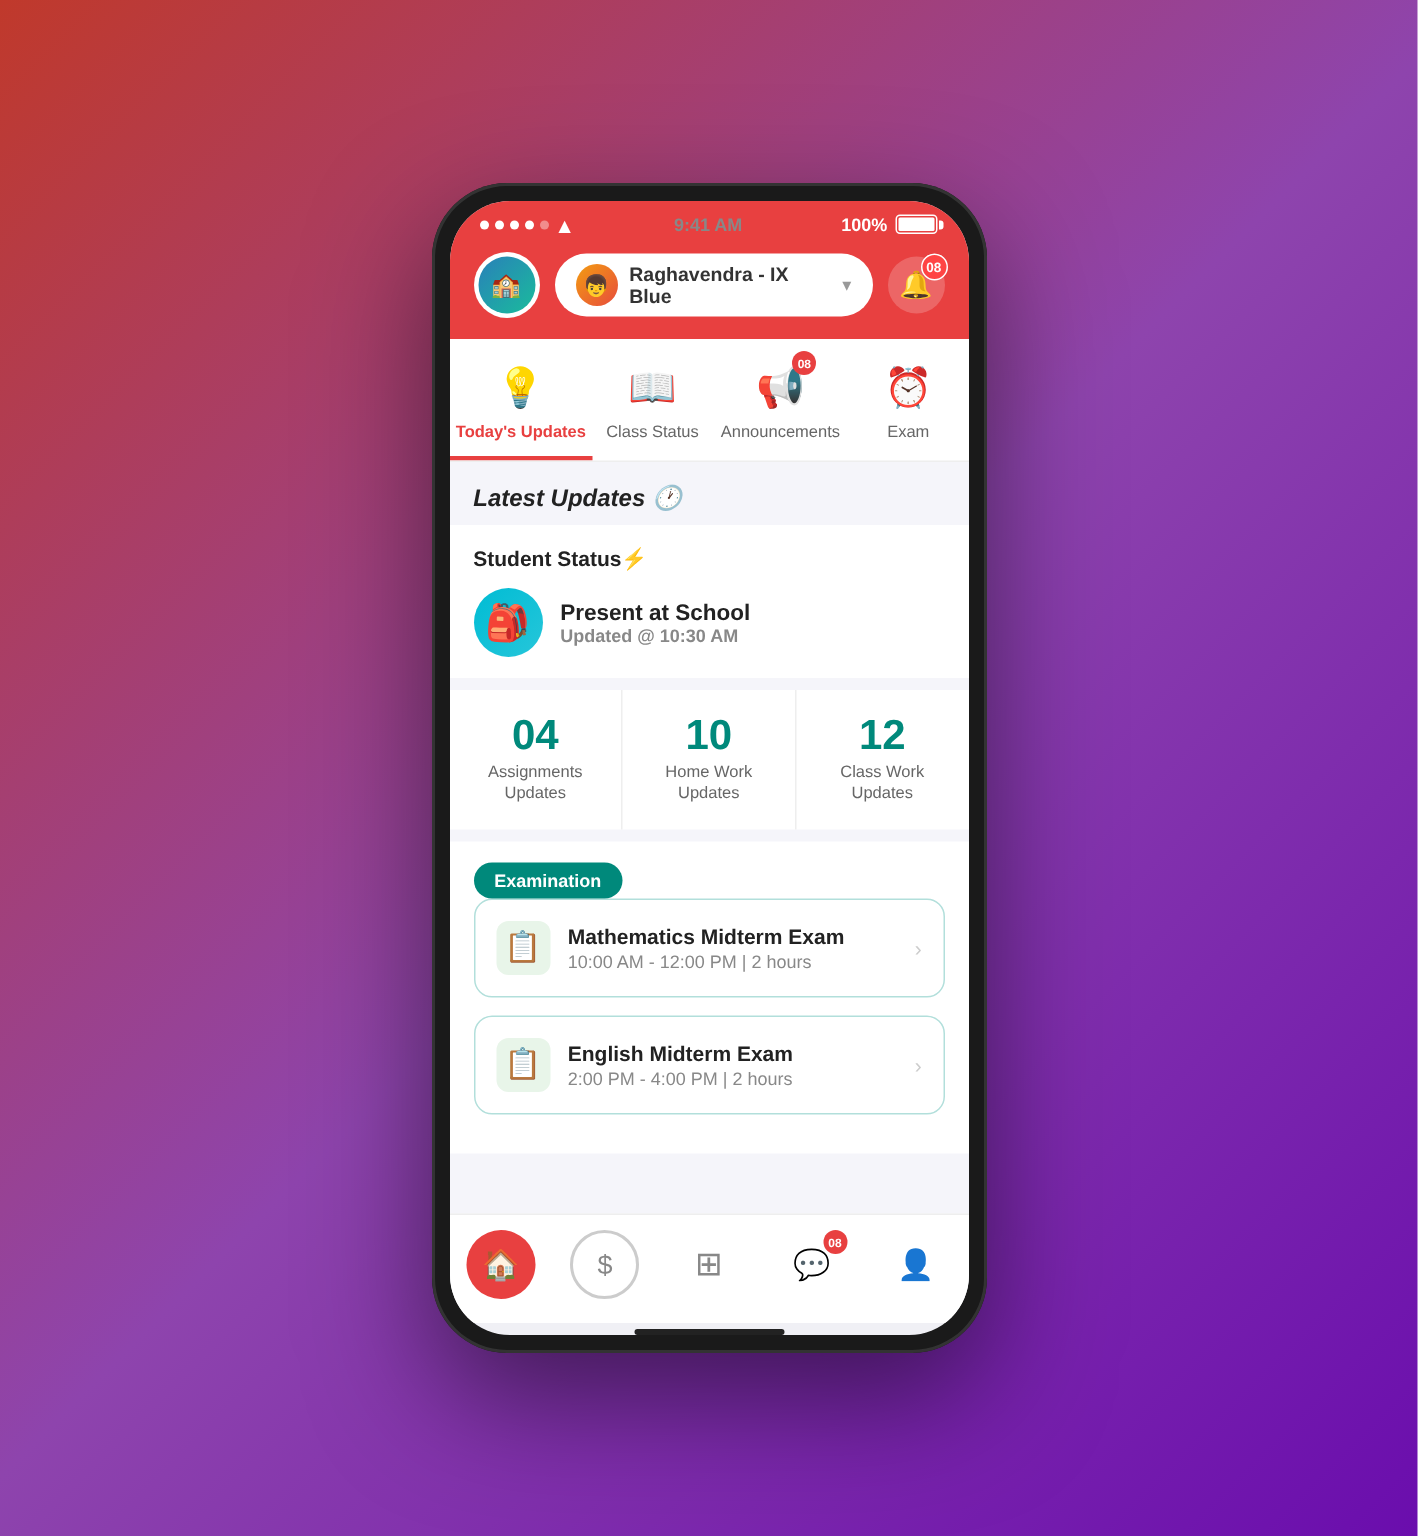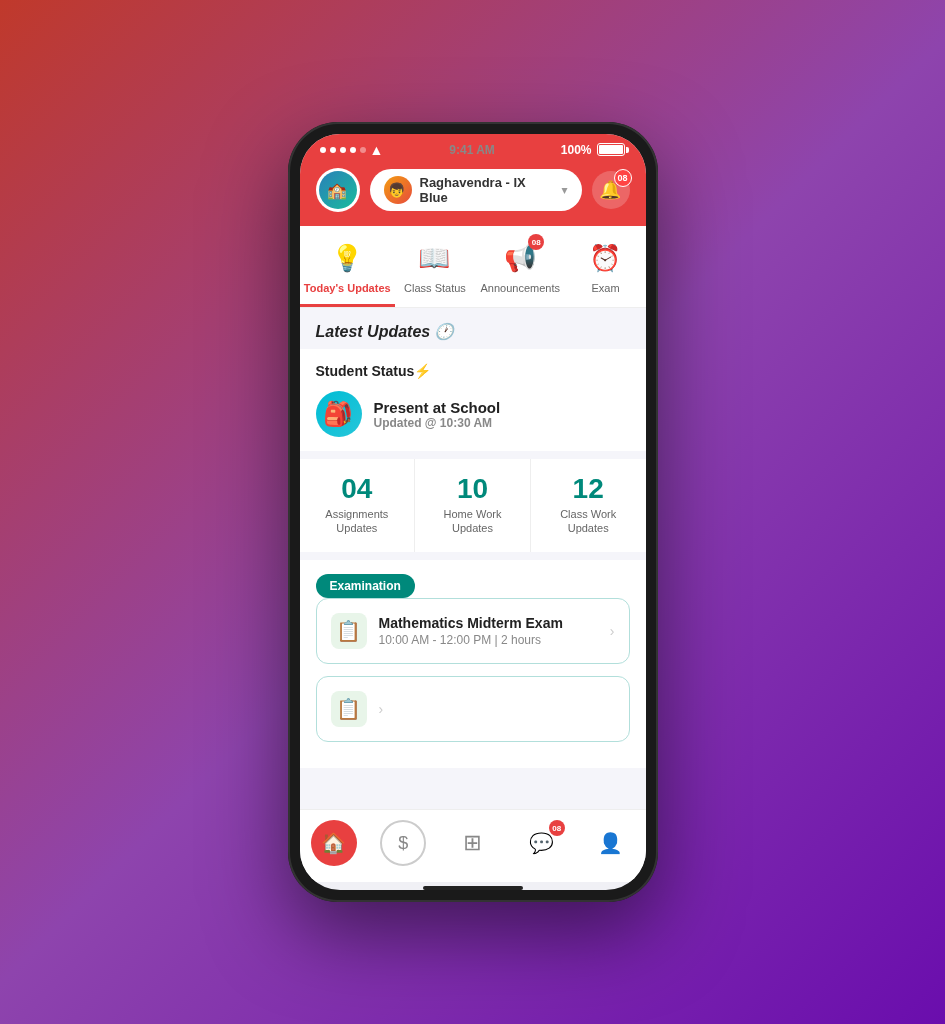--- a/index.html
+++ b/index.html
@@ -476,20 +476,24 @@
           <div class="exam-icon">📋</div>
           <div class="exam-info">
             <div class="exam-name">Mathematics Midterm Exam</div>
             <div class="exam-time">10:00 AM - 12:00 PM | 2 hours</div>
           </div>
           <span class="exam-arrow">›</span>
         </div>
 
         <div class="exam-card">
           <div class="exam-icon">📋</div>
+          <div class="exam-info">
+            <div class="exam-name">English Midterm Exam</div>
+            <div class="exam-time">2:00 PM - 4:00 PM | 2 hours</div>
+          </div>
           <span class="exam-arrow">›</span>
         </div>
       </div>
 
     </div>
 
     <div class="bottom-nav">
       <div class="bottom-btn active">
         <div class="bottom-btn-icon">🏠</div>
       </div>

